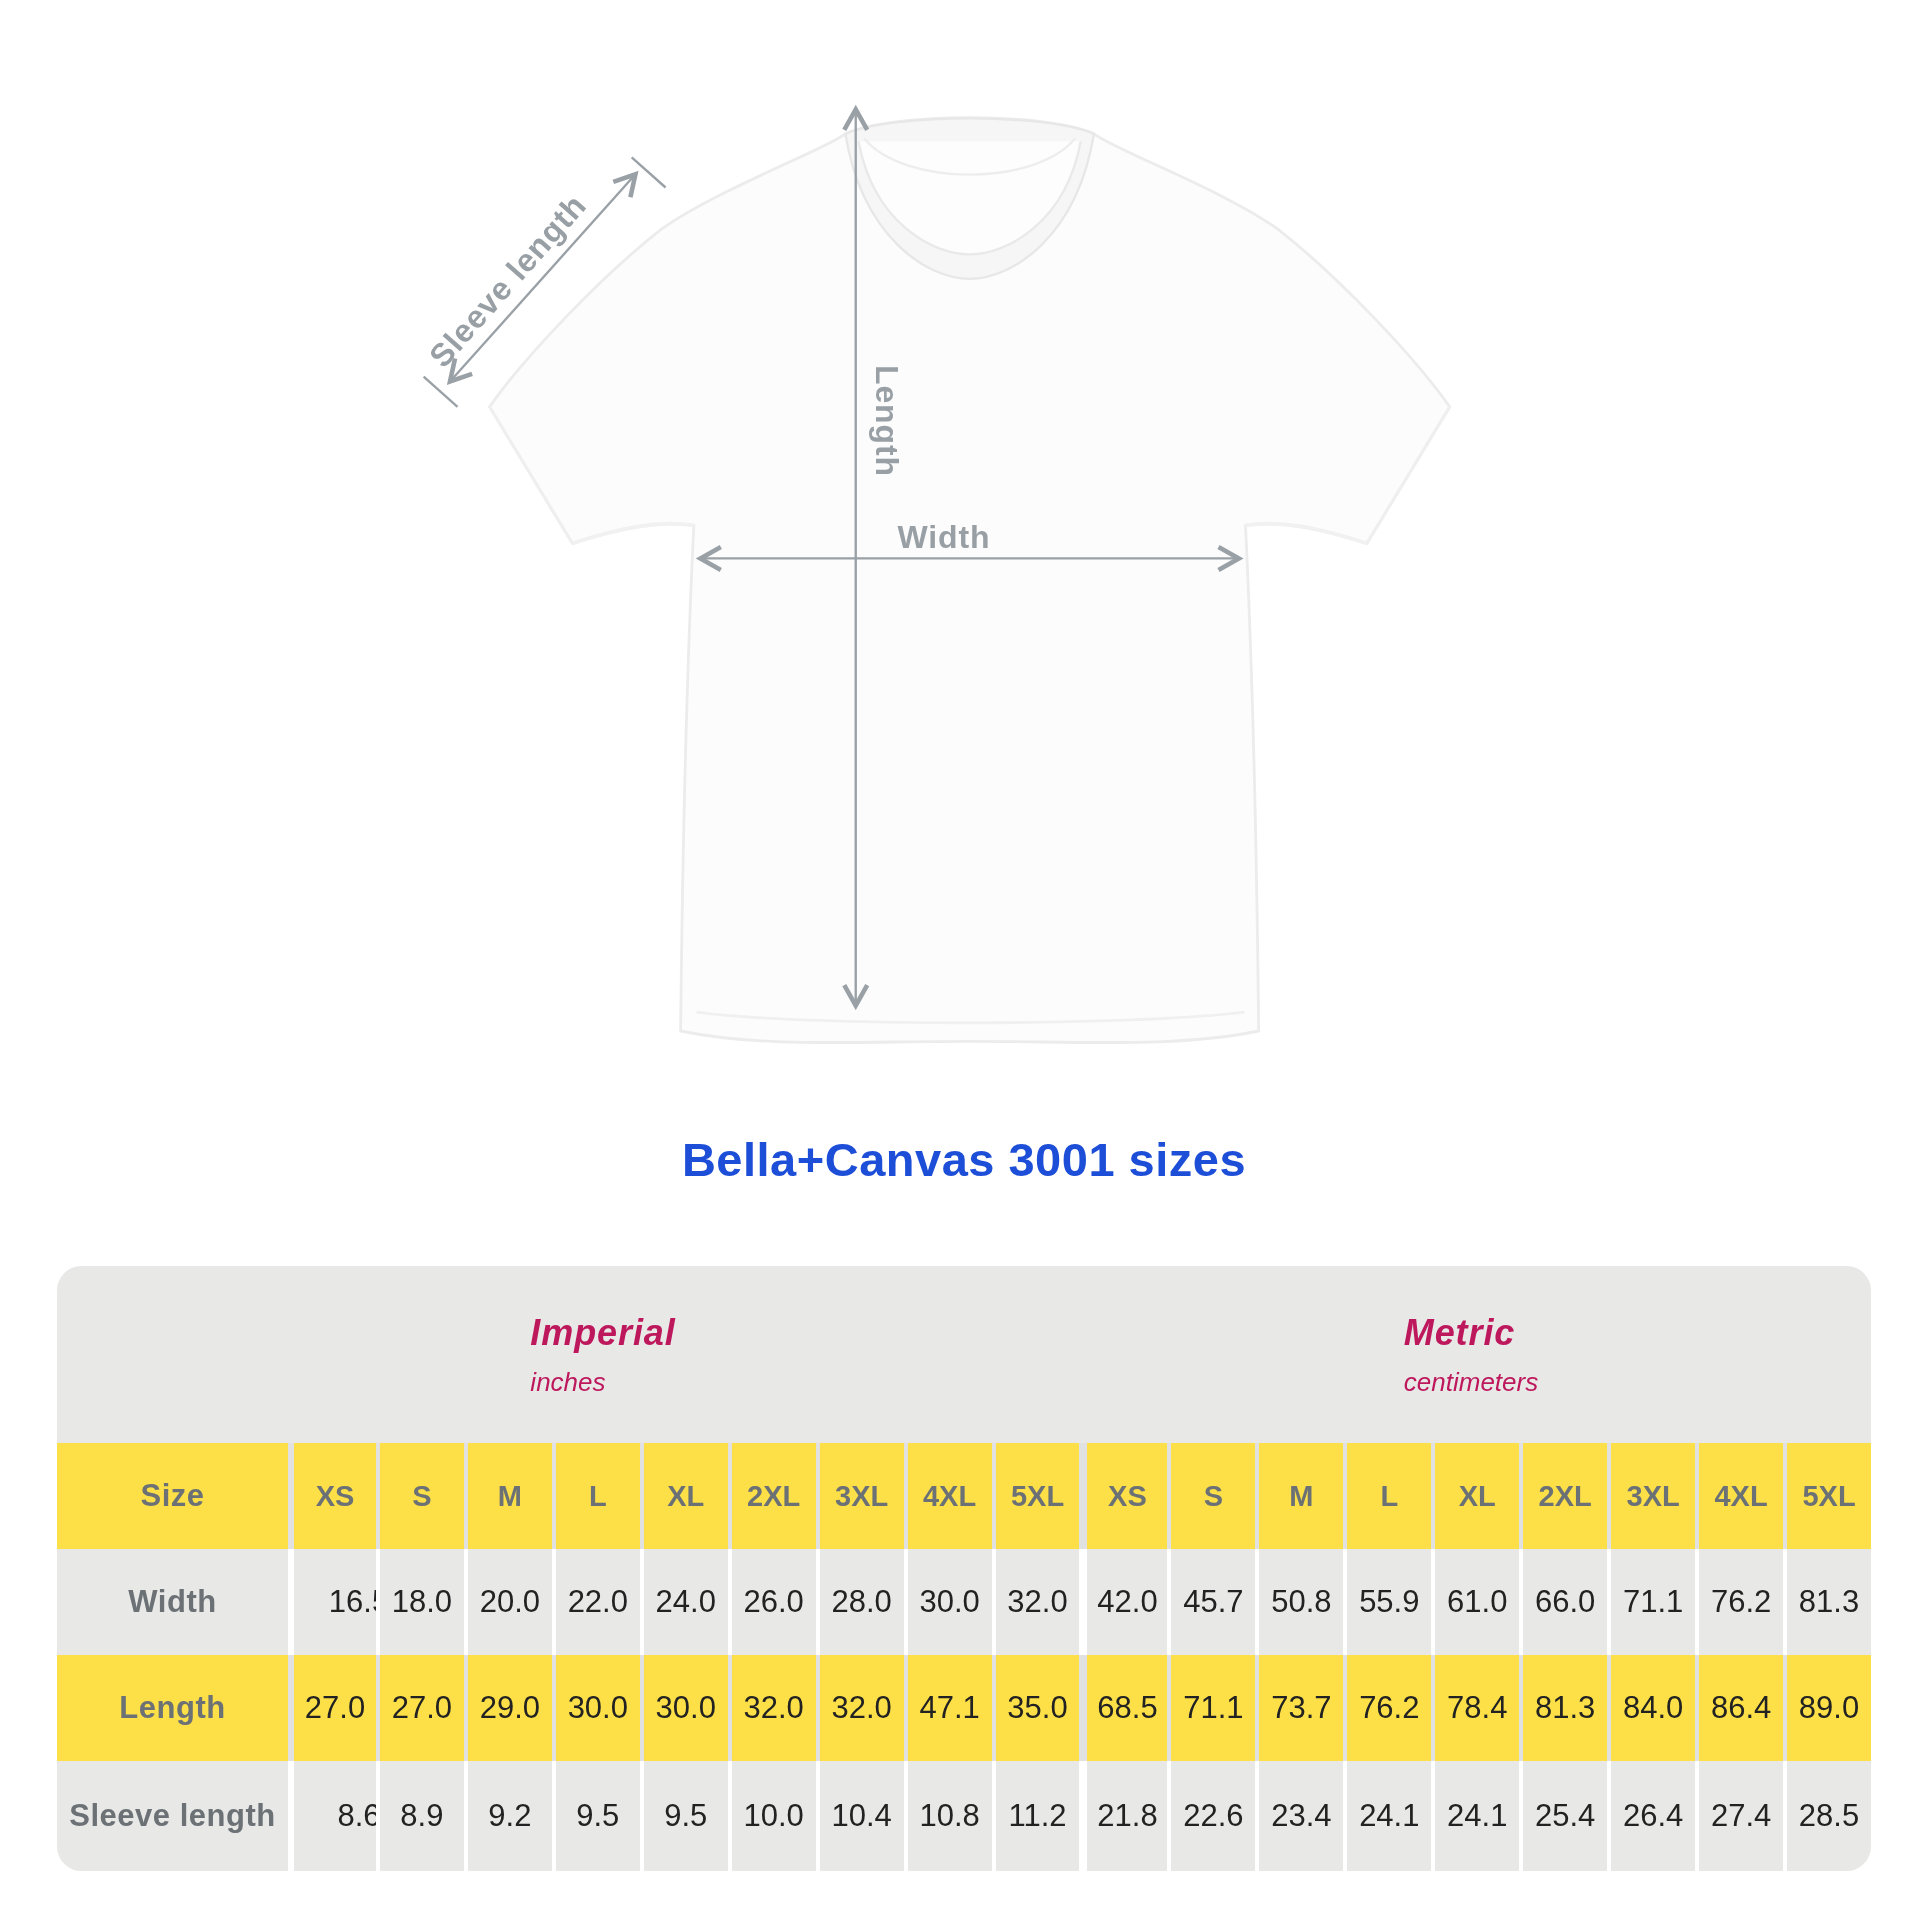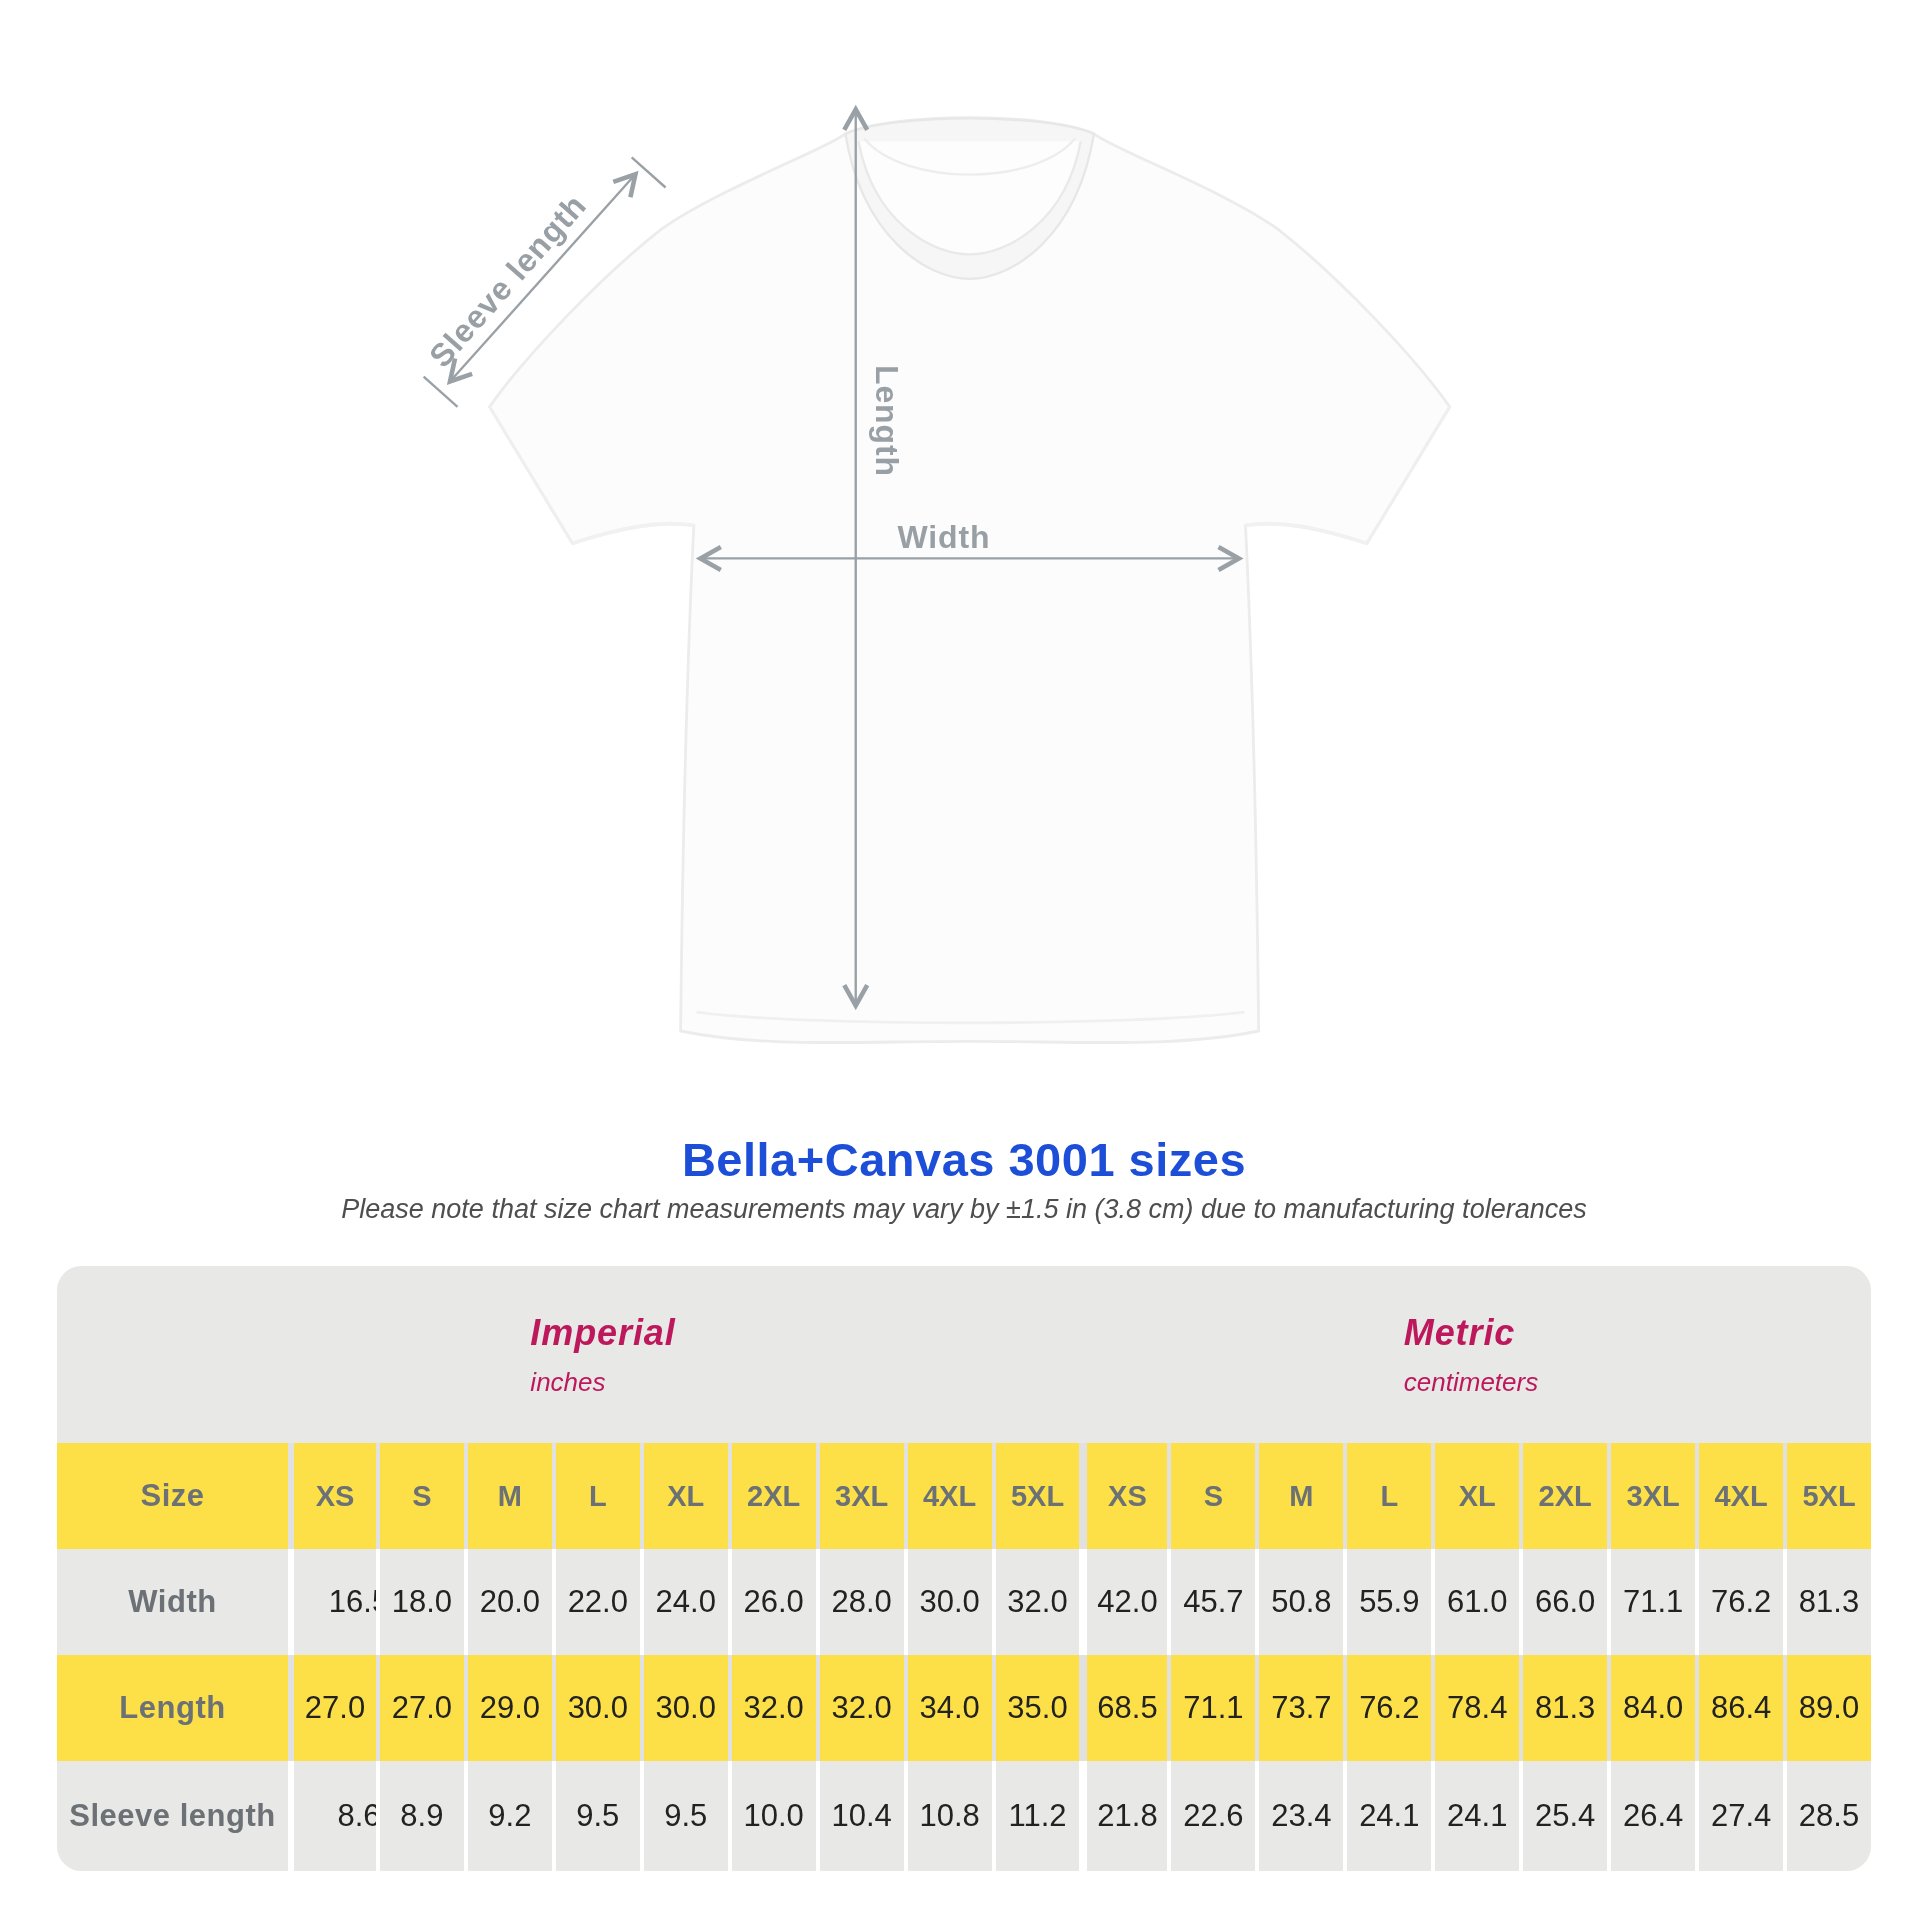--- a/index.html
+++ b/index.html
@@ -96,21 +96,20 @@
       <line x1="671" y1="167" x2="707" y2="199" stroke="#9aa1a6" stroke-width="2.5"></line>
       <line x1="450" y1="400" x2="486" y2="432" stroke="#9aa1a6" stroke-width="2.5"></line>
     </g>
   </svg>
 
   <div class="dim-label lbl-sleeve">Sleeve length</div>
   <div class="dim-label lbl-length">Length</div>
   <div class="dim-label lbl-width">Width</div>
 
   <div class="chart-title">Bella+Canvas 3001 sizes</div>
-  <div class="chart-subtitle">Please note that size chart measurements may vary by ±1.5 in (3.8 cm) due to manufacturing tolerances</div>
 
   <div class="size-table">
 
     <div class="unit-band">
       <div class="unit-group ug-imperial">
         <div class="uname">Imperial</div>
         <div class="usub">inches</div>
       </div>
       <div class="unit-group ug-metric">
         <div class="uname">Metric</div>
@@ -164,21 +163,21 @@
 
     <div class="trow row-white">
       <div class="cell lab">Length</div>
       <div class="cell val sep-first">27.0</div>
       <div class="cell val sep">27.0</div>
       <div class="cell val sep">29.0</div>
       <div class="cell val sep">30.0</div>
       <div class="cell val sep">30.0</div>
       <div class="cell val sep">32.0</div>
       <div class="cell val sep">32.0</div>
-      <div class="cell val sep">34.0</div>
+      <div class="cell val sep">47.1</div>
       <div class="cell val sep">35.0</div>
       <div class="cell val sep-half">68.5</div>
       <div class="cell val sep">71.1</div>
       <div class="cell val sep">73.7</div>
       <div class="cell val sep">76.2</div>
       <div class="cell val sep">78.4</div>
       <div class="cell val sep">81.3</div>
       <div class="cell val sep">84.0</div>
       <div class="cell val sep">86.4</div>
       <div class="cell val sep">89.0</div>

